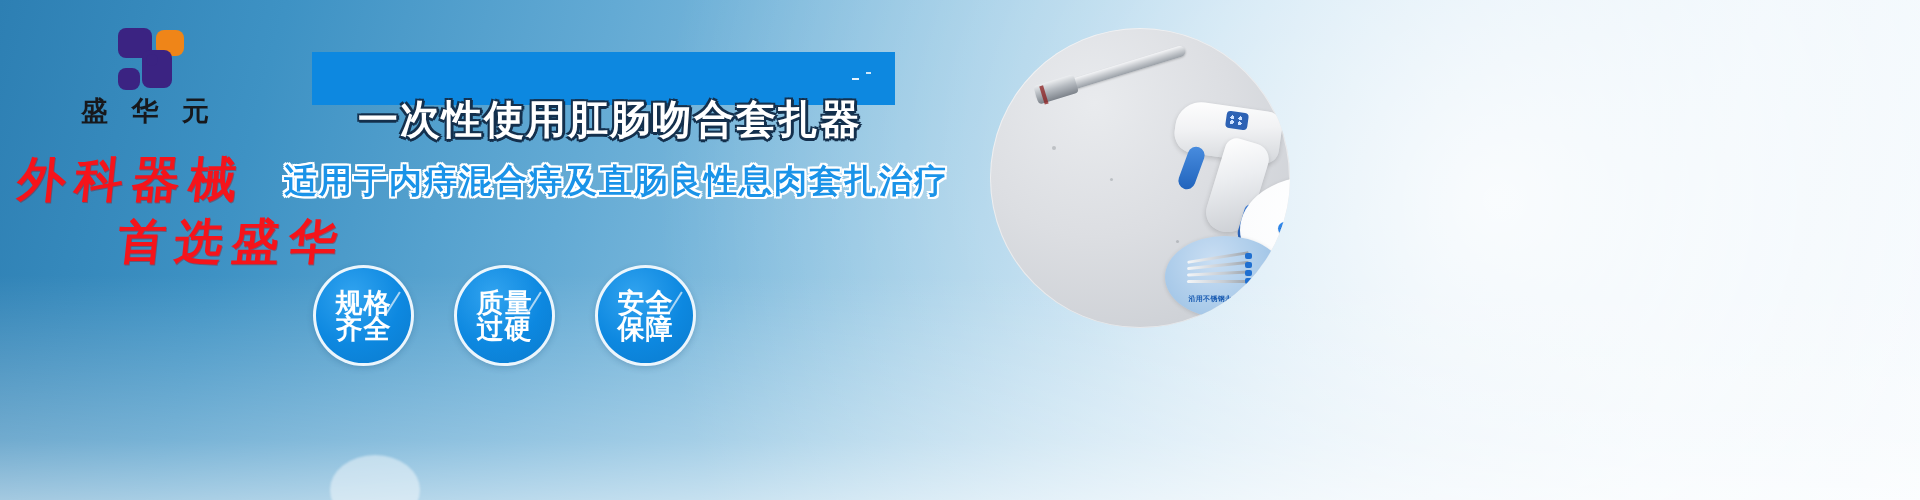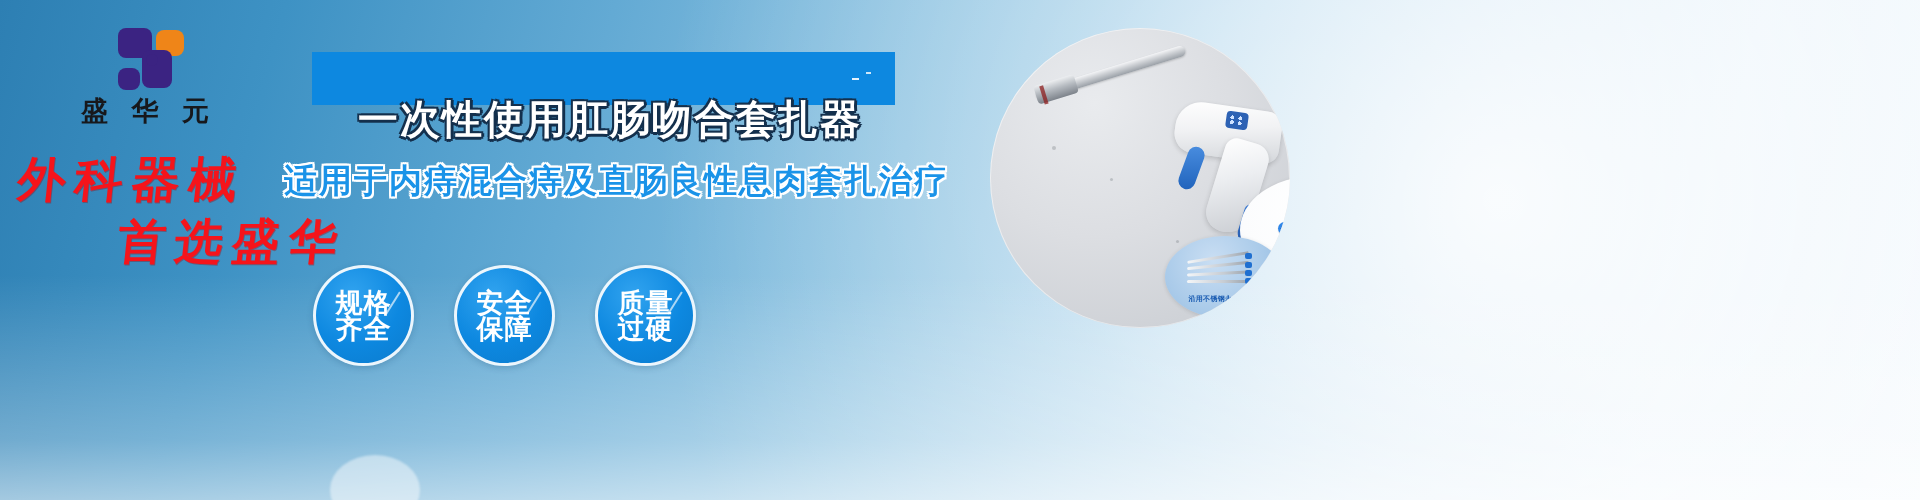--- a/index.html
+++ b/index.html
@@ -227,27 +227,27 @@
   <div id="subtitle">适用于内痔混合痔及直肠良性息肉套扎治疗</div>
 
   <div id="badges">
     <div class="badge">
       <span class="badge-slash"></span>
       <span class="badge-line">规格</span>
       <span class="badge-line">齐全</span>
     </div>
     <div class="badge">
       <span class="badge-slash"></span>
+      <span class="badge-line">质量</span>
+      <span class="badge-line">过硬</span>
+    </div>
+    <div class="badge">
+      <span class="badge-slash"></span>
       <span class="badge-line">安全</span>
       <span class="badge-line">保障</span>
-    </div>
-    <div class="badge">
-      <span class="badge-slash"></span>
-      <span class="badge-line">质量</span>
-      <span class="badge-line">过硬</span>
     </div>
   </div>
 
   <div id="product-circle">
 
     <div class="spot" style="left:62px;top:118px;width:4px;height:4px;"></div>
     <div class="spot" style="left:120px;top:150px;width:3px;height:3px;"></div>
     <div class="spot" style="left:232px;top:176px;width:3px;height:3px;"></div>
     <div class="spot" style="left:186px;top:212px;width:3px;height:3px;"></div>
 

